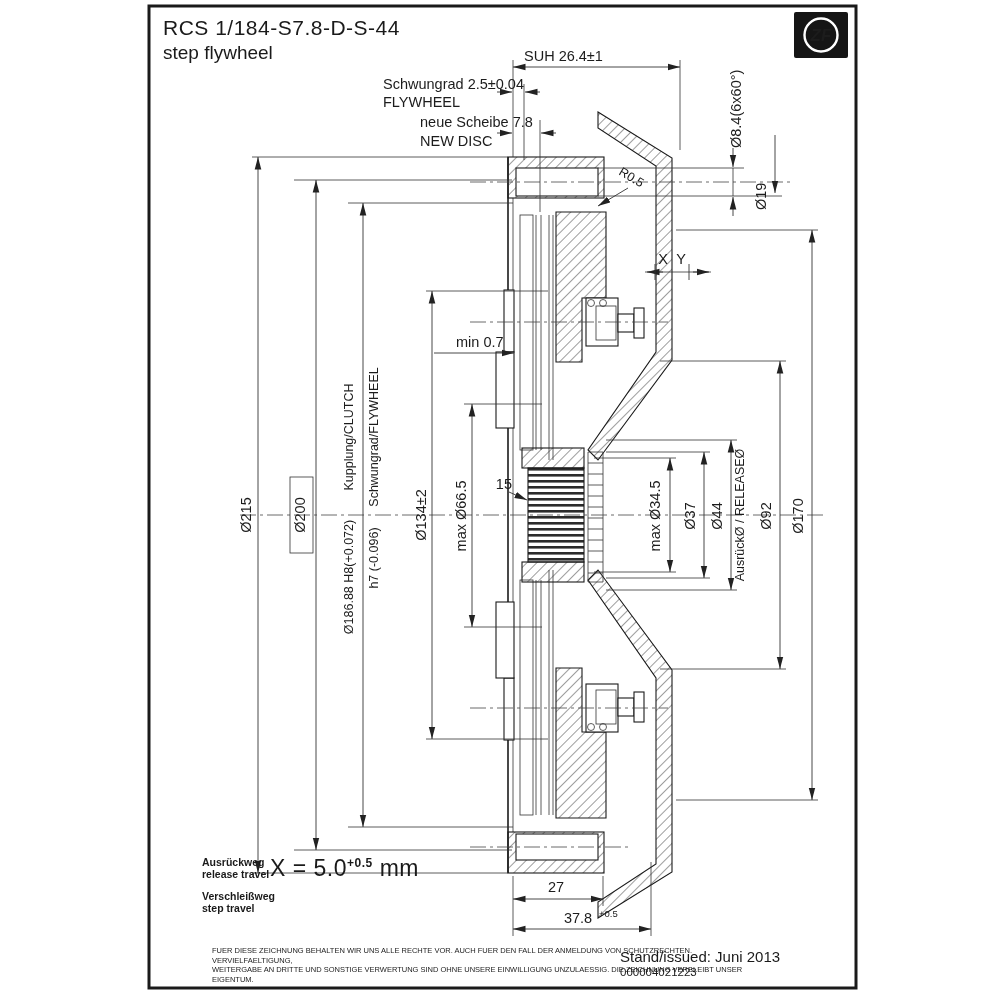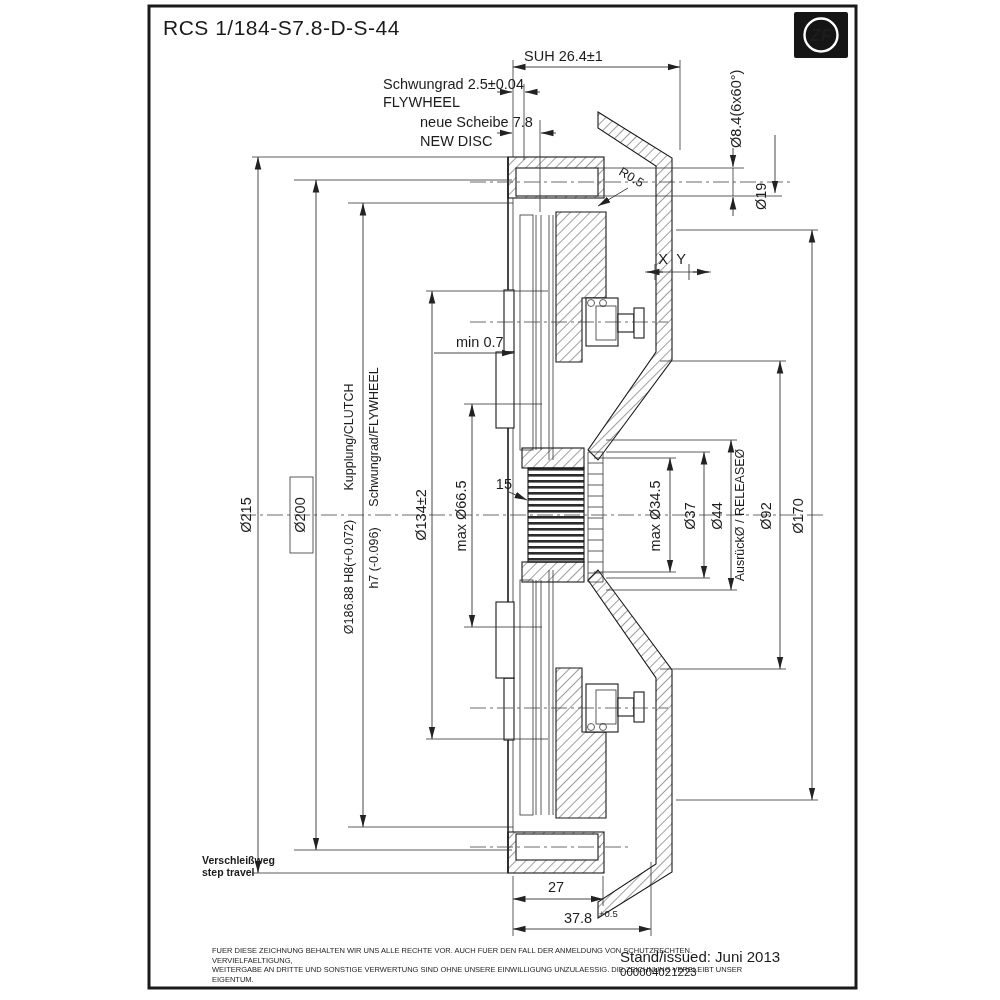--- a/index.html
+++ b/index.html
@@ -246,23 +246,31 @@
     <text class="lbl" text-anchor="middle" transform="translate(771 516) rotate(-90)">Ø92</text>
     <text class="lbl" text-anchor="middle" transform="translate(803 516) rotate(-90)">Ø170</text>
     <text class="lbl" text-anchor="middle" x="556" y="892">27</text>
     <text class="lbl" text-anchor="middle" x="578" y="923">37.8</text>
     <text text-anchor="start" x="599" y="917" font-size="9.5">+0.5</text>
   </g>
 </svg>
 
 <div class="abs" style="left:163px;top:16px">
   <div class="title-code">RCS 1/184-S7.8-D-S-44</div>
+  <div class="title-sub">step flywheel</div>
 </div>
 
 <div class="abs travel">
+  <div class="trow">
+    <div class="tlabel">
+      <div>Ausrückweg</div>
+      <div>release travel</div>
+    </div>
+    <div class="tval"><span>X = 5.0</span><sup>+0.5</sup>&nbsp;<span>mm</span></div>
+  </div>
   <div class="trow">
     <div class="tlabel">
       <div>Verschleißweg</div>
       <div>step travel</div>
     </div>
   </div>
 </div>
 
 <div class="abs legal">
   <p><span>FUER DIESE ZEICHNUNG BEHALTEN WIR UNS ALLE RECHTE VOR. AUCH FUER DEN FALL DER ANMELDUNG VON SCHUTZRECHTEN. VERVIELFAELTIGUNG,</span><br><span>WEITERGABE AN DRITTE UND SONSTIGE VERWERTUNG SIND OHNE UNSERE EINWILLIGUNG UNZULAESSIG. DIE ZEICHNUNG VERBLEIBT UNSER EIGENTUM.</span></p>

